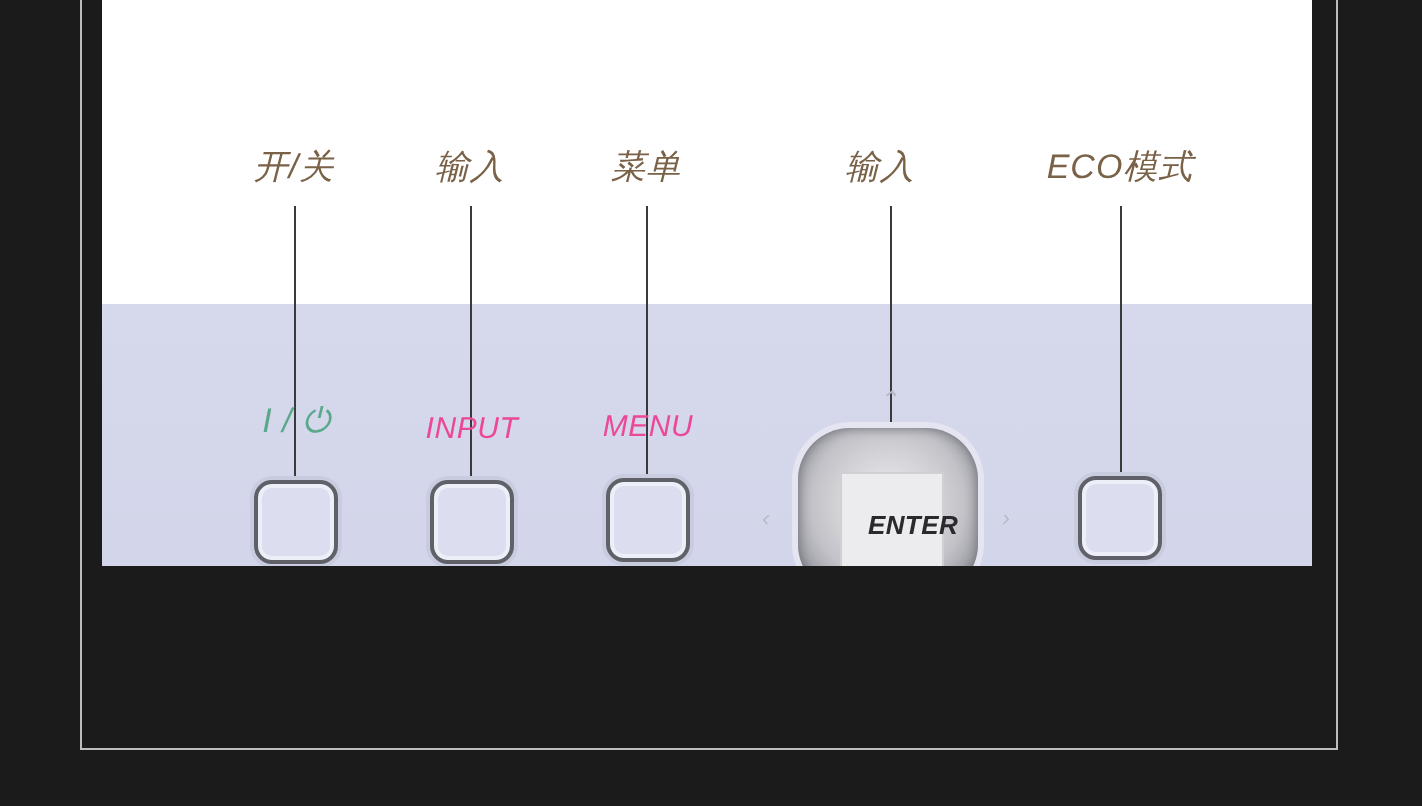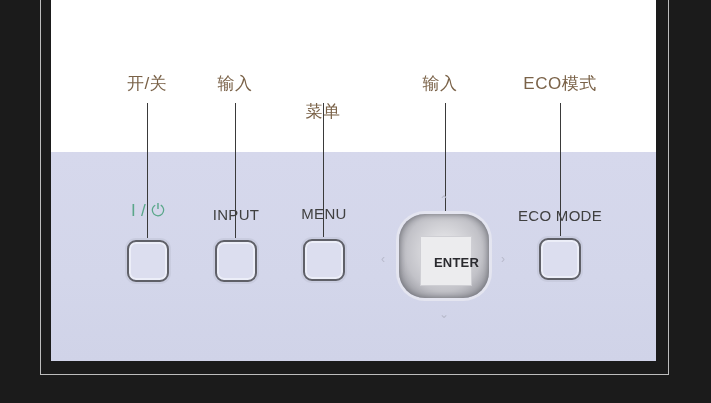--- a/index.html
+++ b/index.html
@@ -1,53 +1,52 @@
 <!DOCTYPE html>
 <html><head>
 <meta charset="utf-8">
 <style>
   html, body { margin:0; padding:0; }
   body { width:711px; height:403px; background:#1b1b1b; position:relative; overflow:hidden; font-family:"Liberation Sans", sans-serif; }
   .frame { position:absolute; left:40px; top:-2px; width:629px; height:377px; border:1px solid #bdbdbd; border-top:none; box-sizing:border-box; }
-  .panel { position:absolute; left:51px; top:0; width:605px; height:361px; background:#ffffff; overflow:hidden; }
+  .panel { position:absolute; left:51px; top:0; width:605px; height:283px; background:#ffffff; overflow:hidden;font-style:italic; }
   .panel-bottom { position:absolute; left:0; top:152px; width:605px; height:209px; background:linear-gradient(180deg,#d6d8ec 0%,#d3d6ea 60%,#d0d3e8 100%); }
   .label { position:absolute; top:72px; font-size:17px; color:#7a6248; transform:translateX(-50%); white-space:nowrap; letter-spacing:0.5px; }
   .leader { position:absolute; width:1px; background:#3a3a3a; }
-  .print { position:absolute; font-size:15px; color:#404040; transform:translateX(-50%); white-space:nowrap; letter-spacing:0.3px; }
+  .print { position:absolute; font-size:15px; color:#ec4899; transform:translateX(-50%); white-space:nowrap; letter-spacing:0.3px; }
   .print.green { color:#5aa78a; font-size:17px; }
   .btn { position:absolute; width:42px; height:42px; border:2px solid #5f6068; border-radius:9px; box-sizing:border-box; background:#dcdeef; box-shadow: inset 0 0 0 2px #eceef8, 0 0 0 2px #c9ccdf; }
   .enter-outer { position:absolute; left:348px; top:214px; width:90px; height:84px; border-radius:26px; background:radial-gradient(ellipse at 50% 45%, #f1f1f3 0%, #c2c2c8 60%, #7b7c84 100%); box-shadow:0 0 0 3px #e4e5f0, inset 0 0 6px #6b6c73; }
   .enter-inner { position:absolute; left:369px; top:236px; width:52px; height:50px; background:#ececee; border:1px solid #cfcfd4; box-sizing:border-box; }
   .enter-text { position:absolute; left:395px; top:255px; transform:translateX(-50%); font-size:13px; font-weight:bold; color:#2a2a2e; letter-spacing:0.2px;padding-left:21px; }
   .arrow { position:absolute; color:#b8bacb; font-size:12px; transform:translateX(-50%); }
 </style>
 </head>
 <body>
 
 <div class="frame"></div>
 
 <div class="panel">
   <div class="panel-bottom"></div>
 
   <div class="label" style="left:96px;">开/关</div>
   <div class="label" style="left:184px;">输入</div>
-  <div class="label" style="left:272px;margin-top:28px;">菜单</div>
+  <div class="label" style="left:272px;">菜单</div>
   <div class="label" style="left:389px;">输入</div>
   <div class="label" style="left:509px;text-align:center;">ECO模式</div>
 
   <div class="leader" style="left:96px; top:103px; height:142px;"></div>
   <div class="leader" style="left:184px; top:103px; height:142px;"></div>
   <div class="leader" style="left:272px; top:103px; height:142px;"></div>
   <div class="leader" style="left:394px; top:103px; height:148px;"></div>
   <div class="leader" style="left:509px; top:103px; height:142px;"></div>
 
   <div class="print green" style="left:97px; top:201px;">I / ⏻</div>
   <div class="print" style="left:185px; top:206px;">INPUT</div>
   <div class="print" style="left:273px; top:205px;text-align:right;">MENU</div>
-  <div class="print" style="left:509px; top:207px;">ECO MODE</div>
 
   <div class="btn" style="left:76px; top:240px;"></div>
   <div class="btn" style="left:164px; top:240px;"></div>
   <div class="btn" style="left:252px; top:239px;"></div>
   <div class="btn" style="left:488px; top:238px;"></div>
 
   <div class="arrow" style="left:393px; top:193px;">⌃</div>
   <div class="arrow" style="left:393px; top:307px;">⌄</div>
   <div class="arrow" style="left:332px; top:252px;">‹</div>
   <div class="arrow" style="left:452px; top:252px;">›</div>

